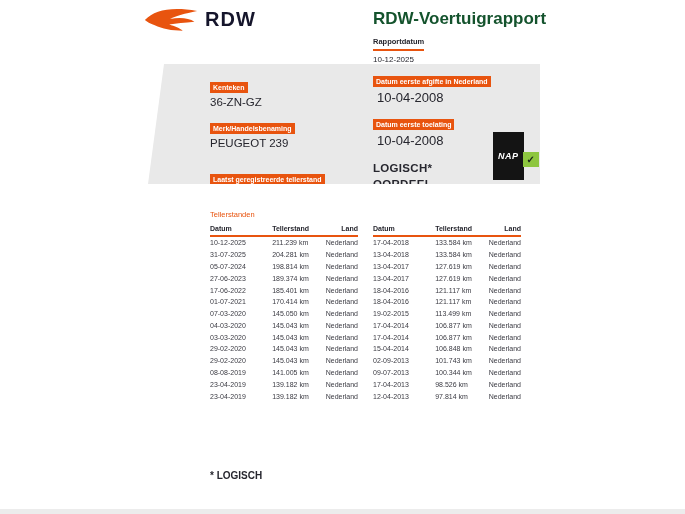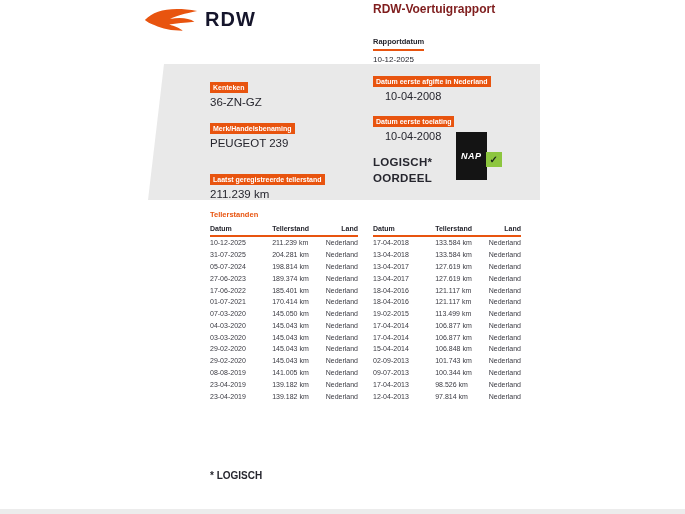--- a/index.html
+++ b/index.html
@@ -3,45 +3,45 @@
 <meta charset="utf-8">
 <style>
   html,body{margin:0;padding:0;}
   body{width:685px;height:514px;background:#f7f7f7;font-family:"Liberation Sans",sans-serif;}
   .page{position:relative;width:685px;height:514px;background:#ffffff;overflow:hidden;}
 
   
   .logo{position:absolute;left:144px;top:6px;display:flex;align-items:center;gap:7px;}
   .logo svg{display:block;}
   .logo-text{font-size:20px;font-weight:bold;color:#15152b;letter-spacing:1px;}
-  .title{position:absolute;left:373px;top:2px;color:#7f1d1d;font-size:12px;font-weight:bold;}
+  .title{position:absolute;left:373px;top:9px;color:#14532d;font-size:17px;font-weight:bold;}
   .meta{position:absolute;left:373px;top:30px;display:flex;gap:16px;}
   .meta-label{display:inline-block;font-size:7.5px;font-weight:bold;color:#26262e;
               padding-bottom:3px;border-bottom:2px solid #e8540f;margin-bottom:4px;}
   .meta-value{font-size:8px;color:#26262e;}
 
   
-  .panel{position:absolute;left:148px;top:64px;width:392px;height:136px;background:#e9e9e9;
+  .panel{position:absolute;left:148px;top:64px;width:392px;height:120px;background:#e9e9e9;
          clip-path:polygon(16px 0,100% 0,100% 100%,0 100%);}
   .col-left{position:absolute;left:62px;top:12px;}
   .col-right{position:absolute;left:225px;top:6px;}
   .chip{display:inline-block;background:#e8540f;color:#ffffff;font-size:7px;font-weight:bold;
         padding:2px 3px;margin-bottom:3px;}
   .value-lg{font-size:11.5px;color:#26262e;margin:0 0 9px 0;}
-  .value-sm{font-size:11px;color:#26262e;margin:0 0 8px 12px;}
+  .value-sm{font-size:13px;color:#26262e;margin:0 0 8px 4px;}
   .gap-top{margin-top:19px;}
   .oordeel{margin-top:13px;font-size:11.5px;font-weight:bold;color:#26262e;line-height:1.35;letter-spacing:0.3px;}
   .nap{position:absolute;left:308px;top:68px;white-space:nowrap;}
   .nap-black{display:inline-block;background:#141414;color:#fff;font-size:9px;font-weight:bold;
-             font-style:italic;padding:19px 5px;letter-spacing:0.5px;}
+             font-style:italic;padding:19px 5px;letter-spacing:0.5px;margin-left:37px;}
   .nap-green{display:inline-block;background:#8dc63f;color:#17211a;font-size:10px;font-weight:bold;
              padding:2px 4px;margin-left:-1px;transform:translateY(4px);}
 
   
-  .section-title{position:absolute;left:210px;top:210px;color:#e8540f;font-size:7.5px;font-weight:bold;}
+  .section-title{position:absolute;left:210px;top:210px;color:#e8540f;font-size:7.5px;font-weight:normal;}
   .tbl{position:absolute;top:223px;width:148px;}
   .tbl-left{left:210px;}
   .tbl-right{left:373px;}
   table{width:100%;border-collapse:collapse;table-layout:fixed;}
   th{font-size:7px;font-weight:bold;color:#26262e;text-align:left;
      padding:2px 0 3px 0;border-bottom:2px solid #e8540f;}
   td{font-size:7px;line-height:9px;color:#3a3a42;padding:1.4px 0;text-align:left;
      white-space:nowrap;overflow:hidden;}
   .c1{width:42%;} .c2{width:34%;} .c3{width:24%;}
   th:last-child,td:last-child{text-align:right;}

